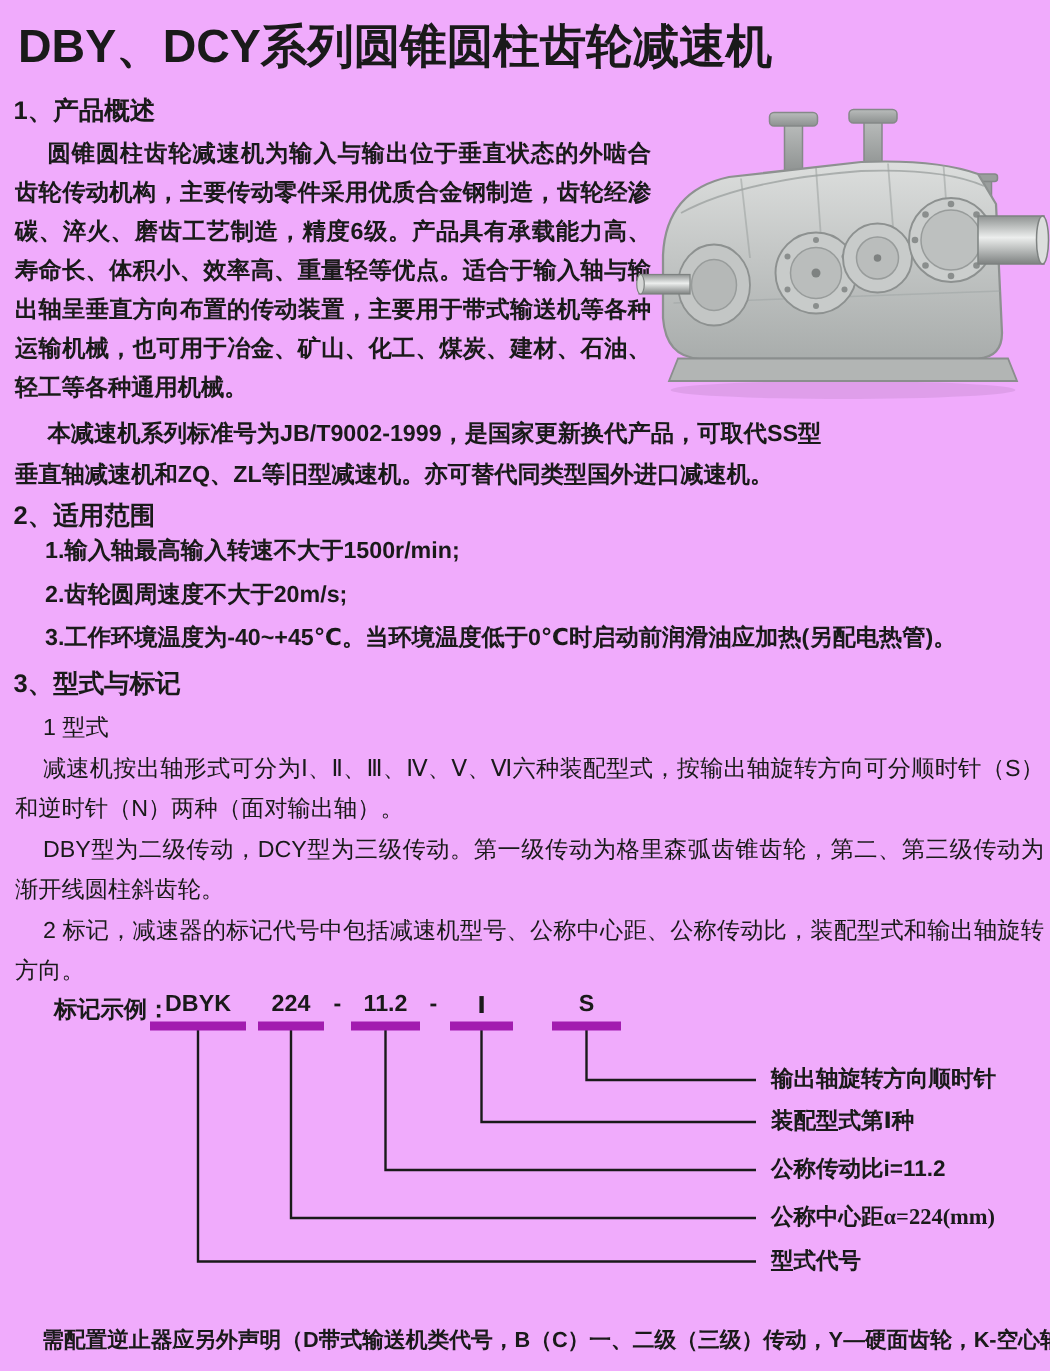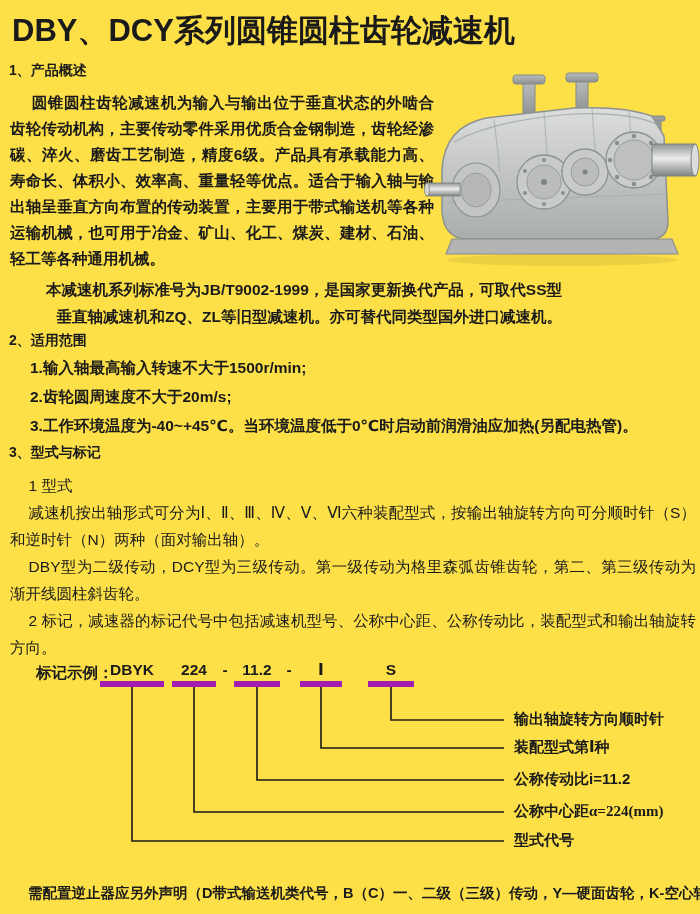--- a/index.html
+++ b/index.html
@@ -1,29 +1,29 @@
 <!DOCTYPE html>
 <html><head>
 <meta charset="utf-8">
 <style>
   html,body { margin:0; padding:0; background:#ffffff; }
   .page {
-    position:relative; width:700px; height:914px; background:#fde047;
+    position:relative; width:700px; height:914px; background:#f0abfc;
     color:#1a1a1a; font-family:"Liberation Sans","DejaVu Sans",sans-serif;
     overflow:hidden;
   }
   .title {
     position:absolute; top:10px; left:12px; font-size:31px; font-weight:900;
     margin:0; letter-spacing:0px; white-space:nowrap;
   }
-  .h { position:absolute; left:9px; font-size:14px; font-weight:bold; margin:0; white-space:nowrap; }
+  .h { position:absolute; left:9px; font-size:17px; font-weight:bold; margin:0; white-space:nowrap; }
   .h1 { top:62px; } .h2 { top:332px; } .h3 { top:444px; }
   .bodytext { font-size:15.5px; font-weight:600; margin:0; }
   .p1 { position:absolute; top:90px; left:10px; width:424px; line-height:26px; text-indent:1.4em; text-align:justify; }
-  .p2 { position:absolute; top:276px; left:10px; width:552px; line-height:27px; text-indent:1.4em;text-align:right; }
+  .p2 { position:absolute; top:276px; left:10px; width:552px; line-height:27px; text-indent:1.4em; }
   .photo { position:absolute; top:72px; left:424px; width:276px; height:196px; }
   .list { position:absolute; top:359px; left:30px; width:660px; }
   .list p { margin:0 0 12px 0; font-size:15.5px; font-weight:600; line-height:17px; }
   .s3 { position:absolute; top:472px; left:10px; width:686px; }
   .s3 p { margin:0; font-size:15.5px; font-weight:400; line-height:27px; text-indent:1.2em; text-align:justify; }
   .diagram { position:absolute; top:648px; left:4px; width:700px; height:228px; }
   .diagram svg.lines { position:absolute; top:0; left:0; }
   .mk-label { position:absolute; top:15px; left:32px; font-size:15.5px; font-weight:600; white-space:nowrap; }
   .mk-part {
     position:absolute; top:13px; height:20px; text-align:center;

